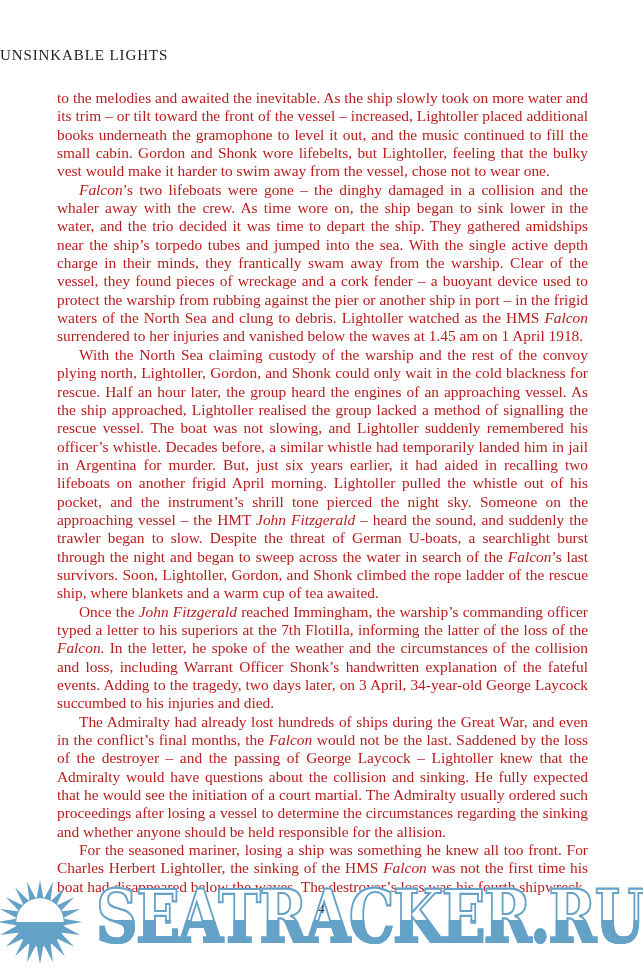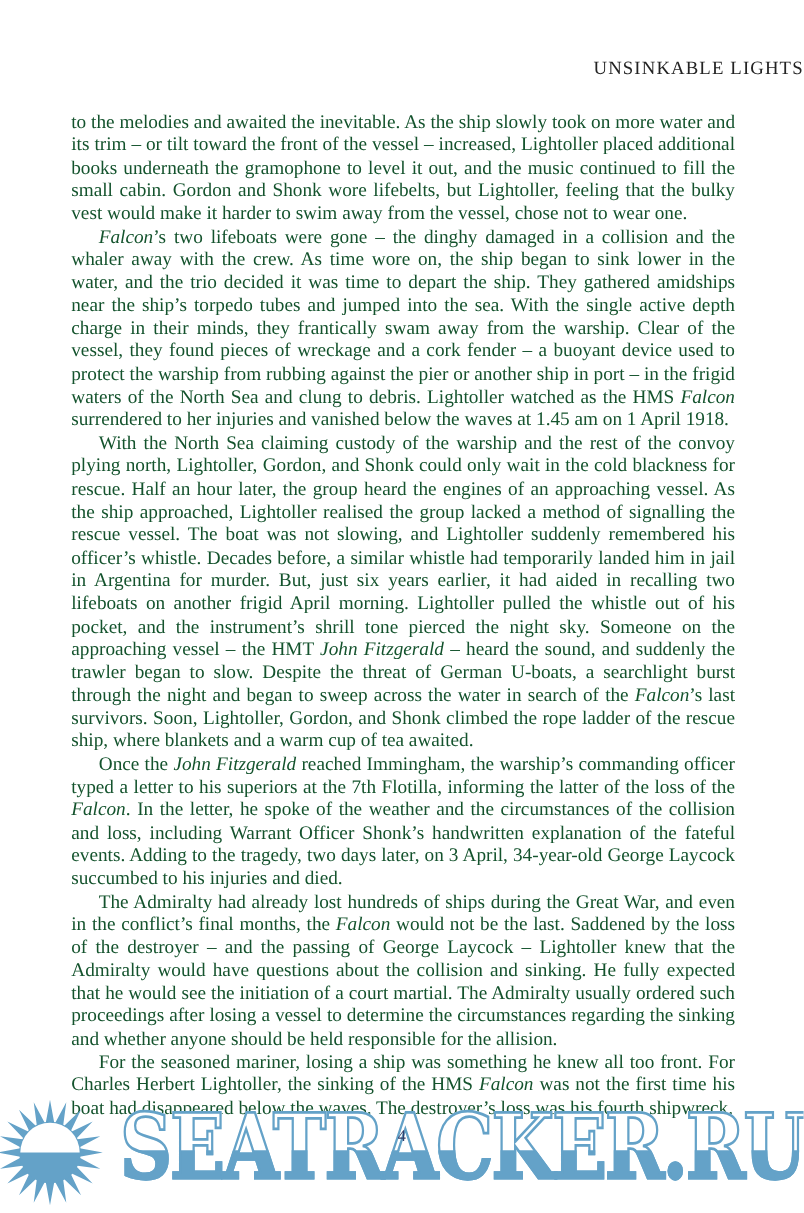--- a/index.html
+++ b/index.html
@@ -5,33 +5,33 @@
   html,body { margin:0; padding:0; background:#ffffff; }
   .page {
     position:relative;
     width:643px; height:970px;
     background:#ffffff;
     overflow:hidden;
     font-family:"Liberation Serif", serif;
   }
   .running-head {
     position:absolute; top:47px; left:0; right:0;
-    text-align:right;
+    text-align:left;
     font-size:15px; letter-spacing:0.9px;
     color:#232323;
   }
   .body-text {
     position:absolute; top:89px; left:57px; width:531px;
   }
   .para {
     margin:0;
     font-size:15.4px;
     line-height:18.35px;
     text-align:justify;
-    color:#14532d;
+    color:#b91c1c;
     hyphens:none;
   }
   .para.indent { text-indent:22px; }
   .para i { font-style:italic;margin-top:28px; }
 
   .page-number {
     position:absolute; top:901px; left:0; right:0;
     text-align:center;
     font-size:13px;
     color:#31406b;

